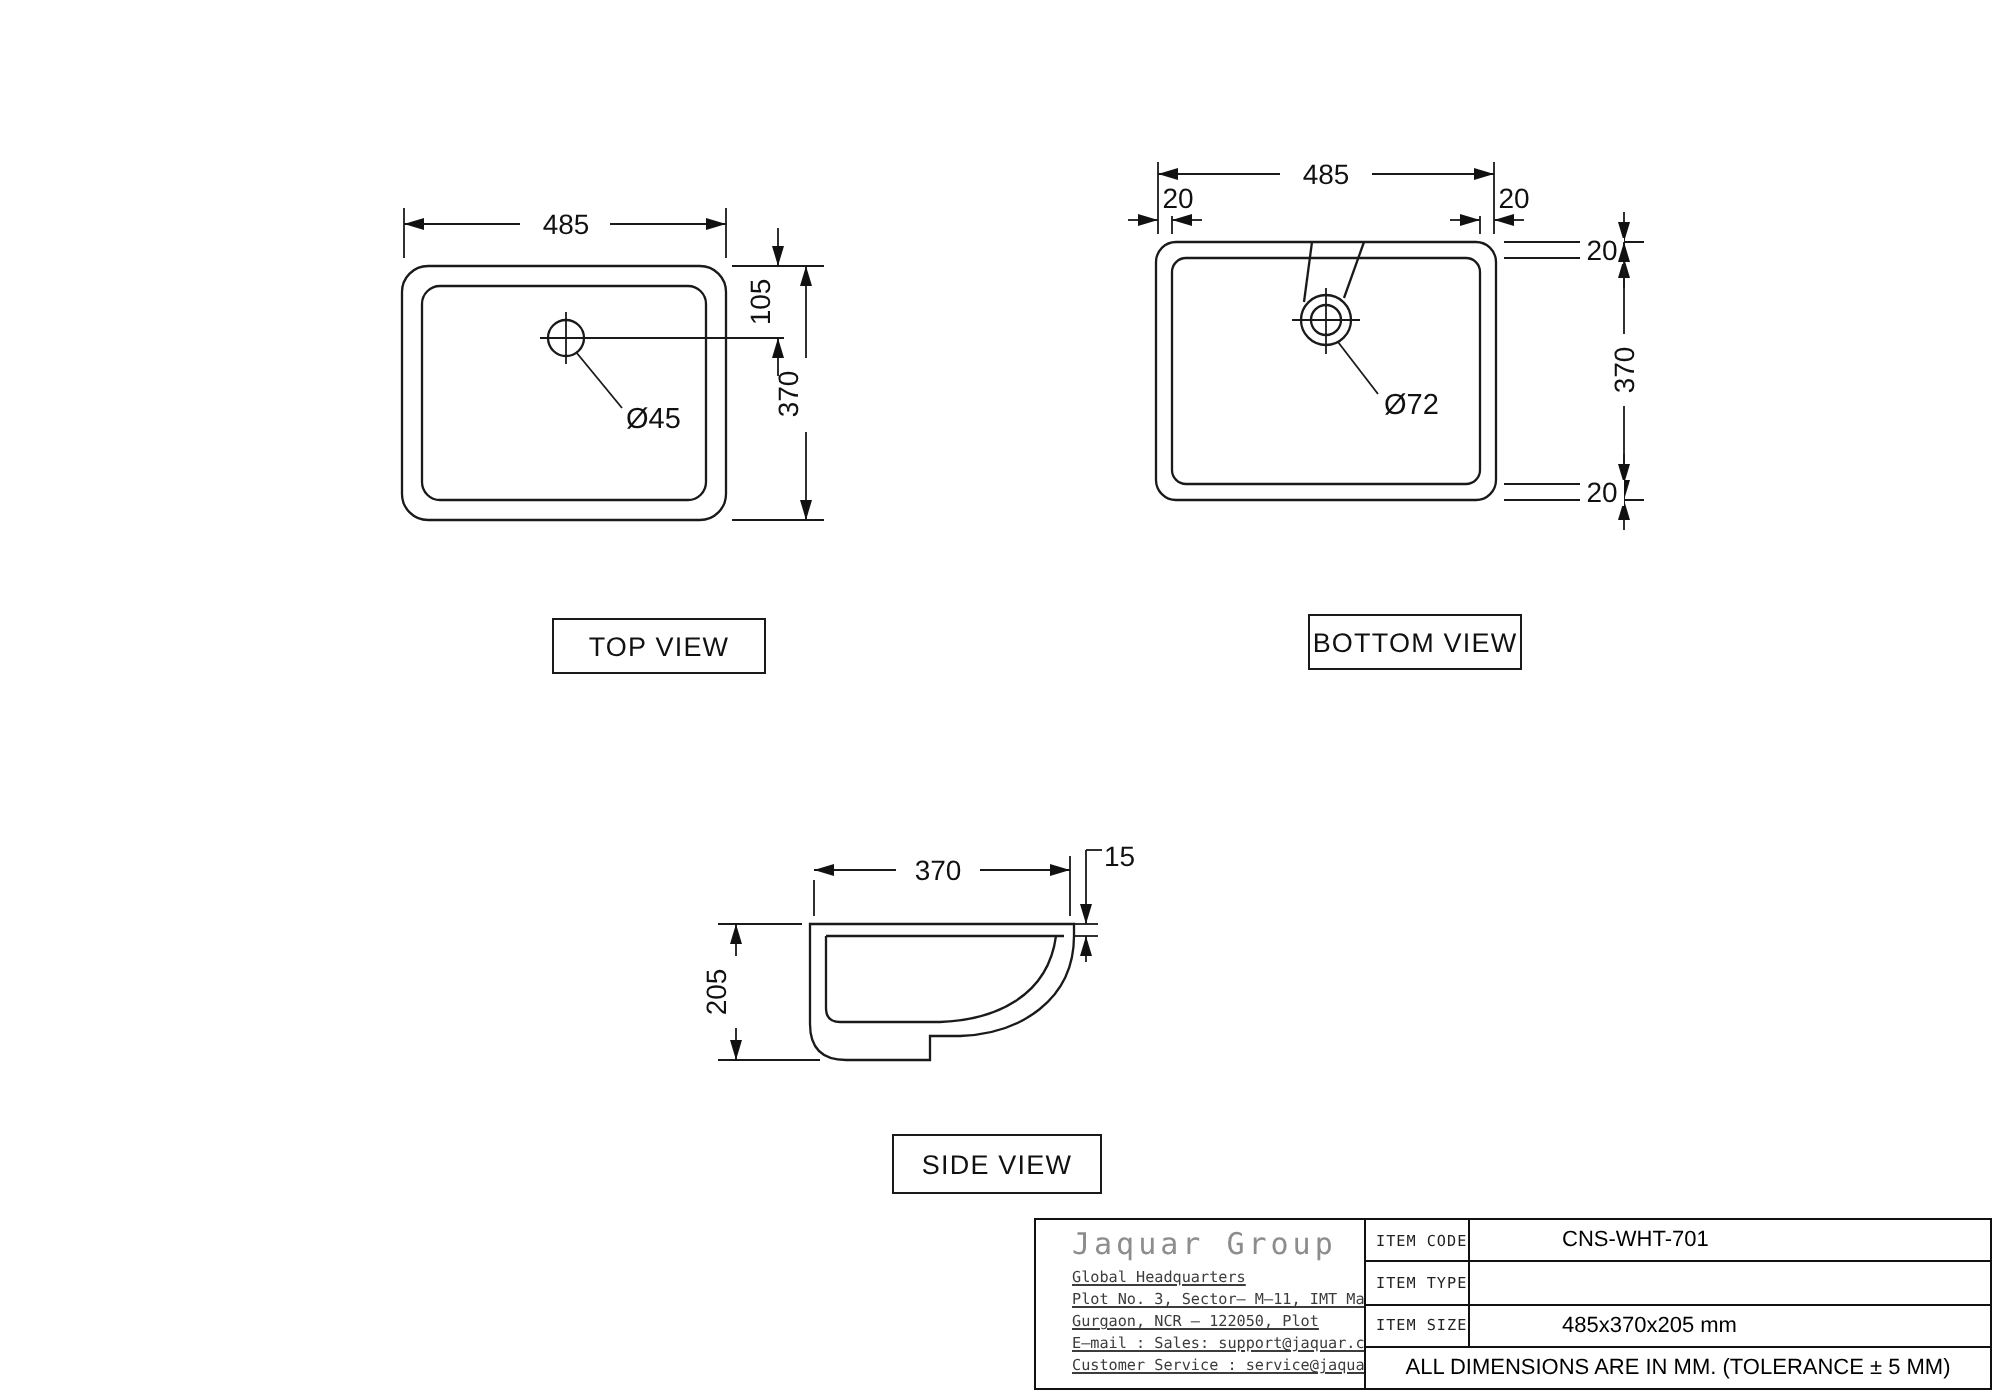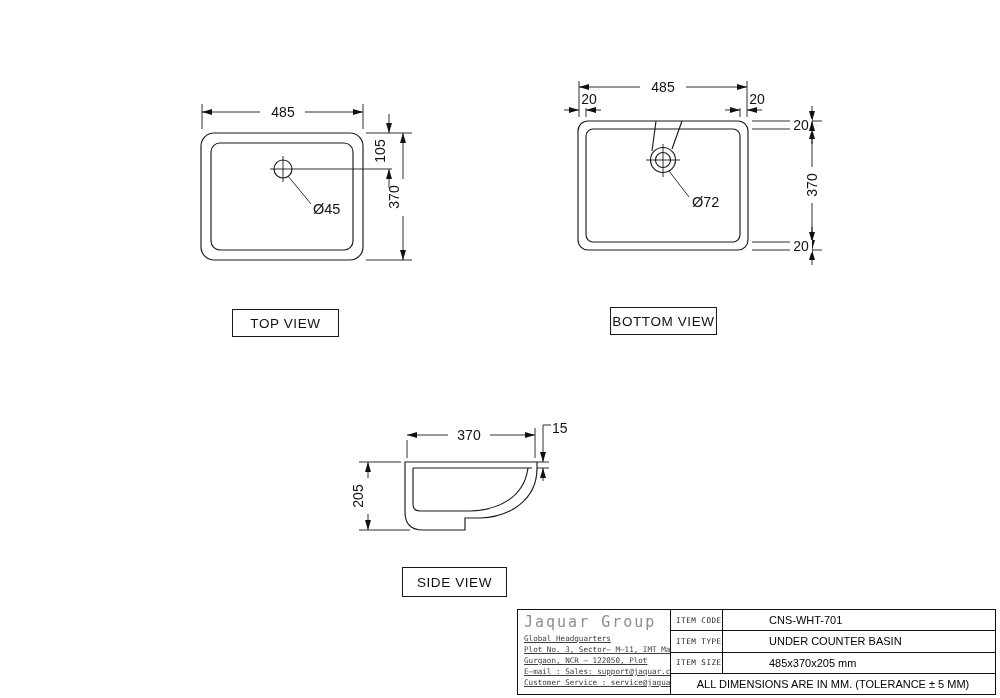--- a/index.html
+++ b/index.html
@@ -4,29 +4,29 @@
 <style>
   html,body{margin:0;padding:0;background:#ffffff;}
   #canvas{position:relative;width:1000px;height:698px;background:#ffffff;overflow:hidden;
           font-family:"Liberation Sans",sans-serif;}
   svg text{user-select:none;}
   .ln{stroke:#1a1a1a;stroke-width:1.15;fill:none;}
   .dl{stroke:#1a1a1a;stroke-width:0.9;fill:none;}
   .dt{font-family:"Liberation Sans",sans-serif;font-size:14px;fill:#111;}
   .dt2{font-family:"Liberation Sans",sans-serif;font-size:14.5px;fill:#111;}
   .view-label{position:absolute;border:1.6px solid #1a1a1a;background:#fff;display:flex;
-              align-items:center;justify-content:center;font-size:13.5px;letter-spacing:.6px;color:#111;}
+              align-items:center;justify-content:center;font-size:13.5px;letter-spacing:.6px;color:#111;margin-left:44px;}
   .title-block{position:absolute;left:517px;top:609px;width:479px;height:86px;
                border:1.5px solid #111;display:flex;background:#fff;box-sizing:border-box;}
   .tb-logo{width:90px;border-right:1.2px solid #111;box-sizing:border-box;display:flex;
            flex-direction:column;align-items:center;justify-content:flex-end;padding:4px 2px 6px 2px;}
   .tb-logo-word{font-style:italic;font-weight:bold;font-size:19px;letter-spacing:.5px;
                 color:var(--brand-teal,#0e7877);line-height:1;margin-top:3px;}
   .tb-company{width:153px;border-right:1.2px solid #111;box-sizing:border-box;
-              padding:3px 4px 2px 6px;overflow:hidden;}
+              padding:3px 4px 2px 6px;overflow:hidden;margin-left:12px;}
   .tb-company-name{font-family:"DejaVu Sans Mono",monospace;font-size:15px;letter-spacing:2px;
                    color:var(--company-gray,#8d8d8d);white-space:nowrap;margin-bottom:2px;}
   .tb-addr{font-family:"DejaVu Sans Mono",monospace;font-size:7.6px;line-height:1.45;
            color:#3c3c3c;white-space:nowrap;text-decoration:underline;}
   .tb-right{flex:1;display:flex;flex-direction:column;box-sizing:border-box;}
   .tb-row{display:flex;border-bottom:1.2px solid #111;box-sizing:border-box;flex:1;gap:37px;}
   .tb-row:last-child{border-bottom:none;}
   .tb-cell-label{width:52px;border-right:1.2px solid #111;box-sizing:border-box;display:flex;
                  align-items:center;padding-left:5px;font-family:"DejaVu Sans Mono",monospace;
                  font-size:7.6px;letter-spacing:.5px;color:#222;}
@@ -198,21 +198,20 @@
         <div>Customer Service : service@jaquar.com</div>
       </div>
     </div>
     <div class="tb-right">
       <div class="tb-row">
         <div class="tb-cell-label">ITEM CODE</div>
         <div class="tb-cell-value">CNS-WHT-701</div>
       </div>
       <div class="tb-row">
         <div class="tb-cell-label">ITEM TYPE</div>
-        <div class="tb-cell-value">UNDER COUNTER BASIN</div>
       </div>
       <div class="tb-row">
         <div class="tb-cell-label">ITEM SIZE</div>
         <div class="tb-cell-value">485x370x205 mm</div>
       </div>
       <div class="tb-row">
         <div class="tb-note">ALL DIMENSIONS ARE IN MM. (TOLERANCE ± 5 MM)</div>
       </div>
     </div>
   </div>

